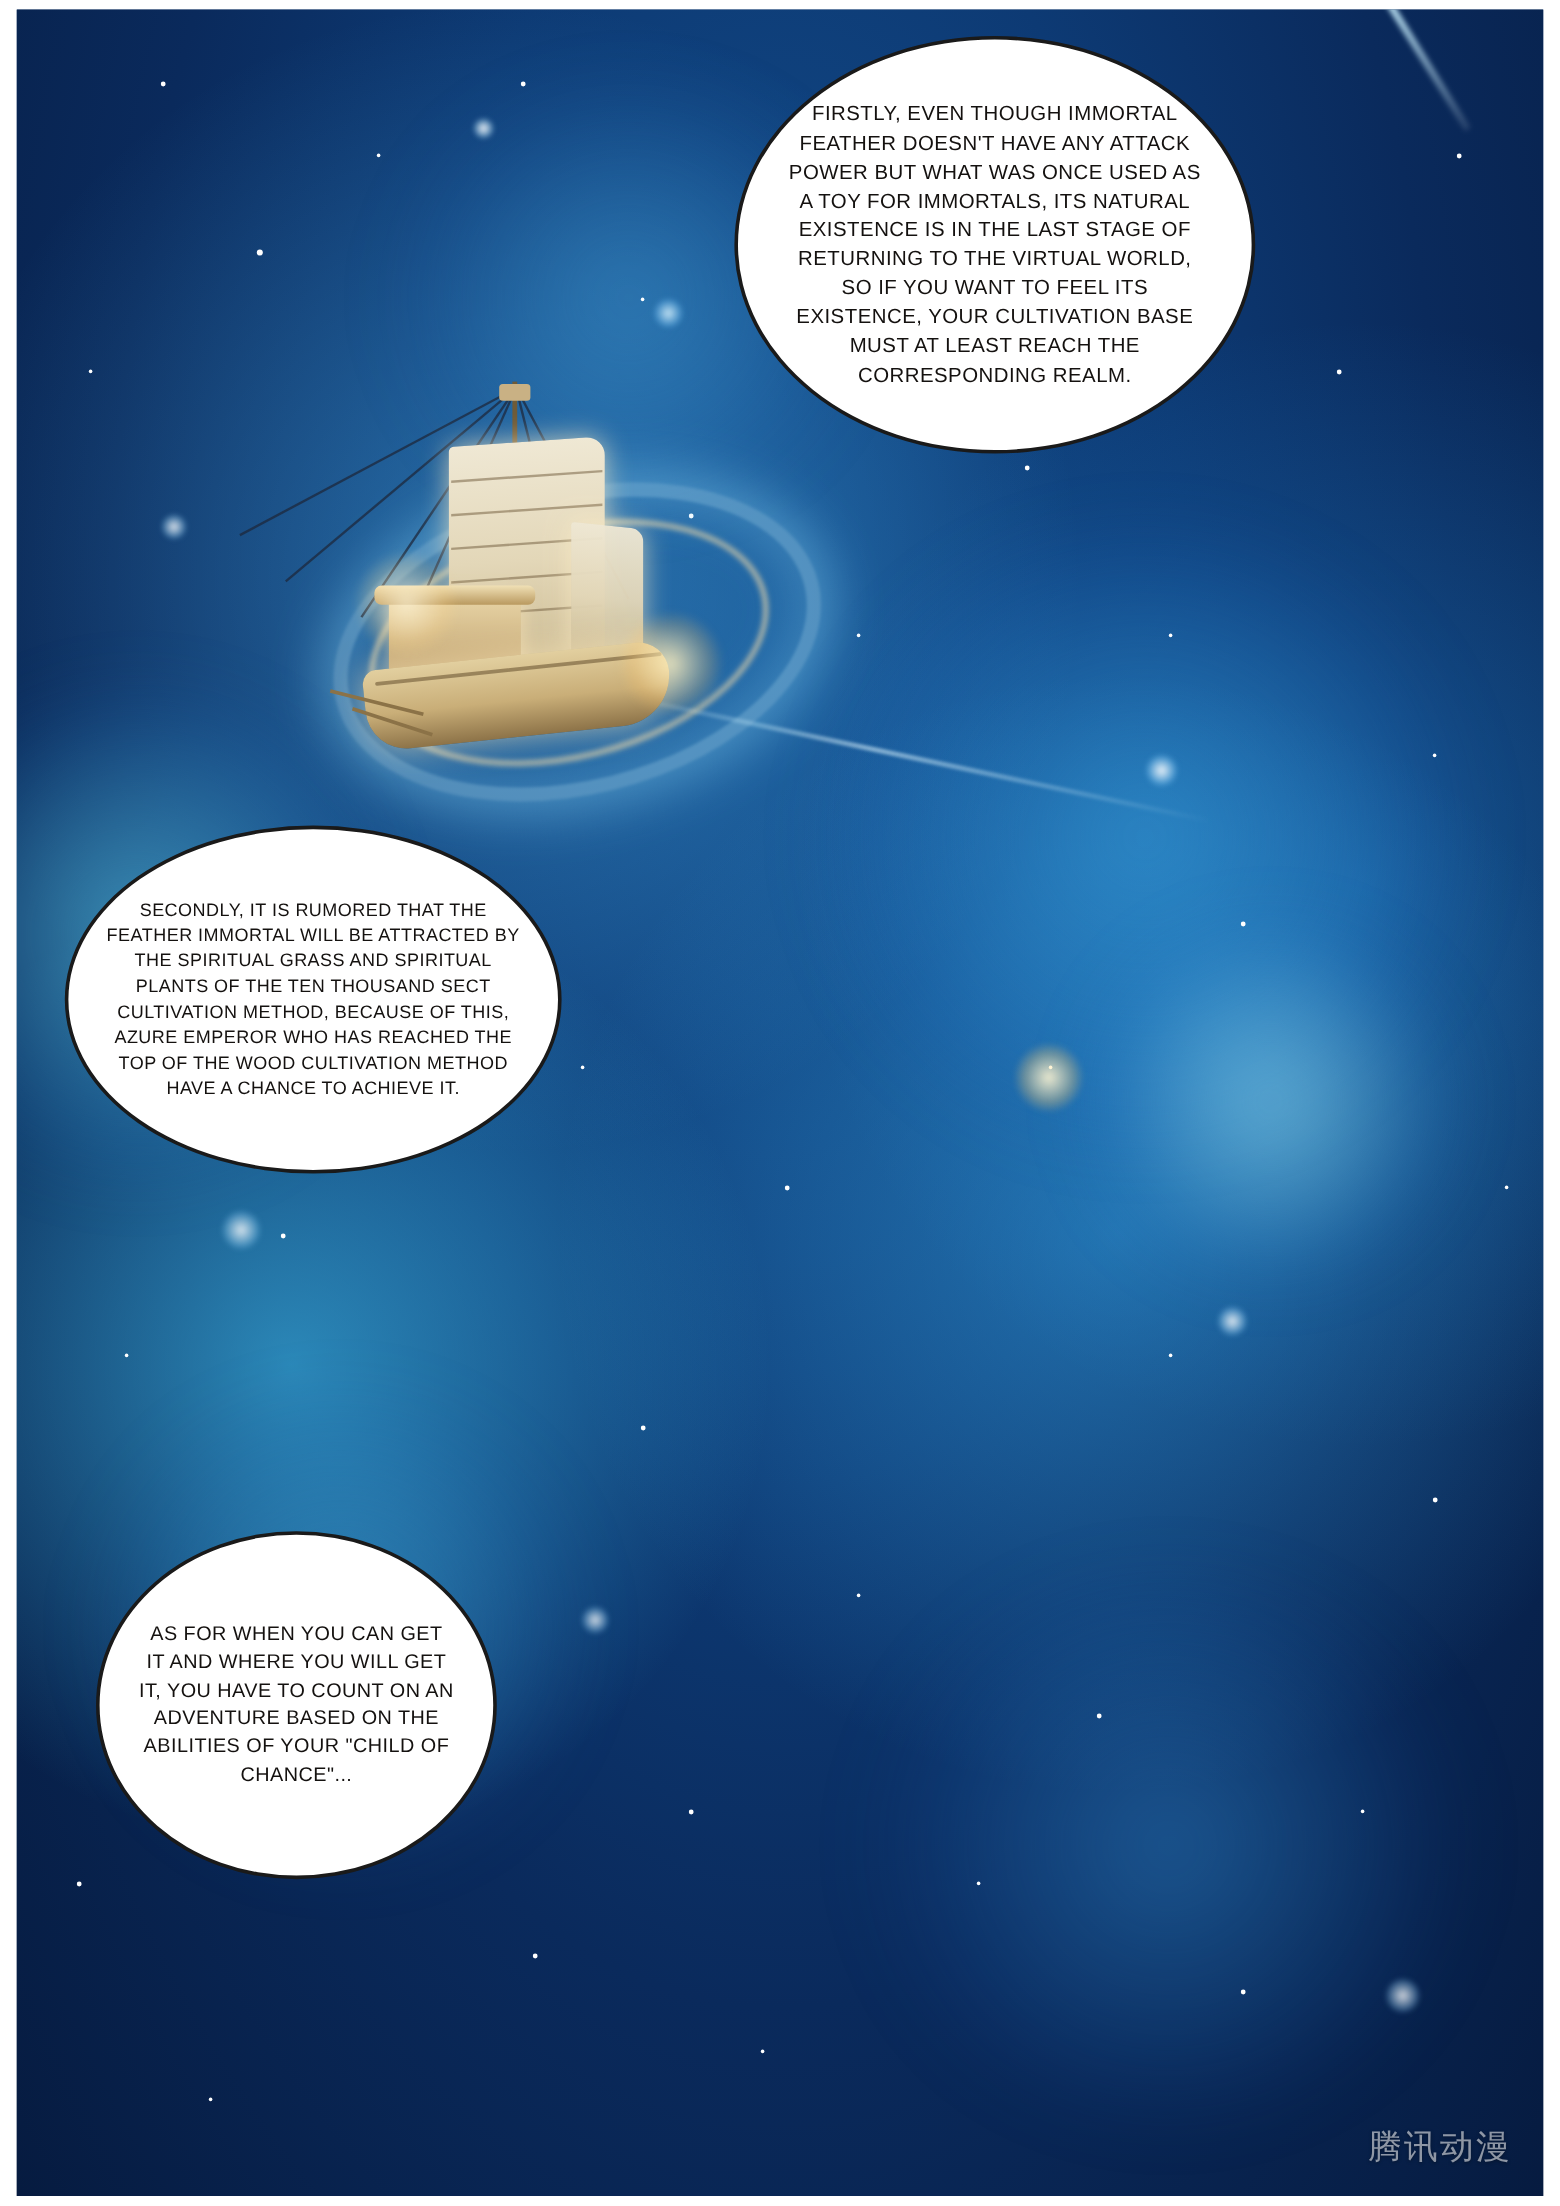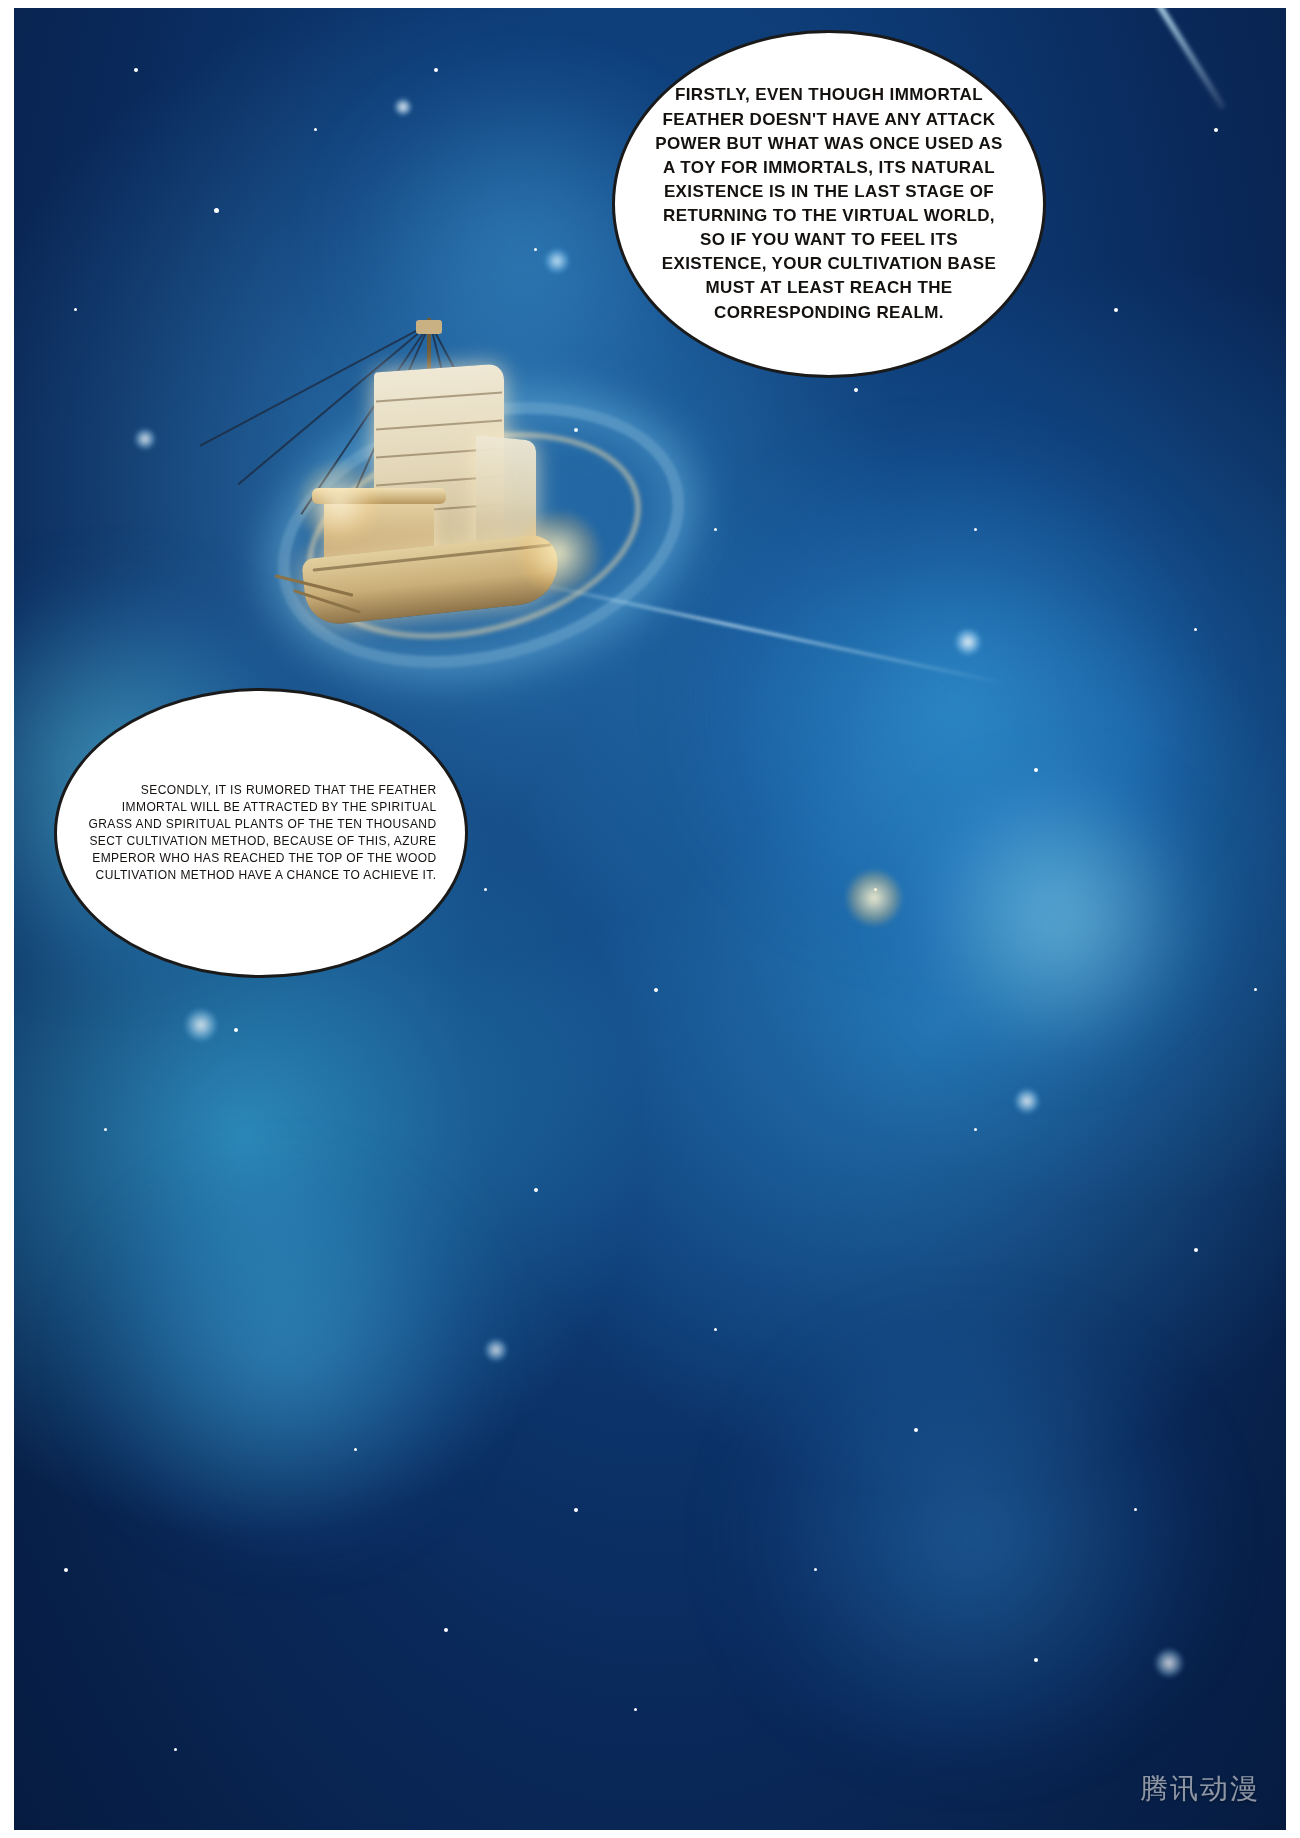--- a/index.html
+++ b/index.html
@@ -117,23 +117,23 @@
     text-transform: uppercase;
     letter-spacing: 0.4px;
     line-height: 1.42;
   }
   .bubble .txt {
     padding: 0 12%;
     font-size: 16.5px;
     font-family: "Liberation Sans", sans-serif;
   }
   #bubble-1 { left: 598px; top: 22px;   width: 434px; height: 348px; }
-  #bubble-1 .txt { font-size: 17px; padding: 0 9%; font-weight: bold; }
+  #bubble-1 .txt { font-size: 17px; padding: 0 9%; }
   #bubble-2 { left: 40px;  top: 680px;  width: 414px; height: 290px; }
-  #bubble-2 .txt { font-size: 12px; padding: 0 7%; text-align: right; }
+  #bubble-2 .txt { font-size: 15px; padding: 0 7%; }
   #bubble-3 { left: 616px; top: 1022px; width: 412px; height: 280px; }
   #bubble-3 .txt { font-size: 16.5px; padding: 0 7%; }
   #bubble-4 { left: 66px;  top: 1268px; width: 334px; height: 290px; }
   #bubble-4 .txt { font-size: 16.5px; padding: 0 10%; }
 
   .watermark {
     position: absolute;
     right: 26px;
     bottom: 22px;
     color: rgba(255,255,255,0.55);
@@ -238,16 +238,19 @@
       <div style="position:absolute; left:250px; top:220px; width:90px; height:90px; border-radius:50%; background:radial-gradient(circle, rgba(255,240,190,0.8) 0%, rgba(255,200,110,0.25) 50%, rgba(0,0,0,0) 70%); filter:blur(3px);"></div>
       <div style="position:absolute; left:30px; top:170px; width:90px; height:90px; border-radius:50%; background:radial-gradient(circle, rgba(255,245,215,0.7) 0%, rgba(255,215,140,0.22) 50%, rgba(0,0,0,0) 70%); filter:blur(3px);"></div>
     </div>
 
     <div class="bubble" id="bubble-1">
       <div class="txt">Firstly, even though Immortal Feather doesn't have any attack power but what was once used as a toy for immortals, its natural existence is in the last stage of returning to the virtual world, so if you want to feel its existence, your cultivation base must at least reach the corresponding realm.</div>
     </div>
     <div class="bubble" id="bubble-2">
       <div class="txt">Secondly, it is rumored that the Feather Immortal will be attracted by the spiritual grass and spiritual plants of the ten thousand sect cultivation method, because of this, Azure Emperor who has reached the top of the wood cultivation method have a chance to achieve it.</div>
     </div>
+    <div class="bubble" id="bubble-4">
+      <div class="txt">As for when you can get it and where you will get it, you have to count on an adventure based on the abilities of your "child of chance"...</div>
+    </div>
 
     <div class="watermark">腾讯动漫</div>
   </div>
 </div>
 
 </body></html>

